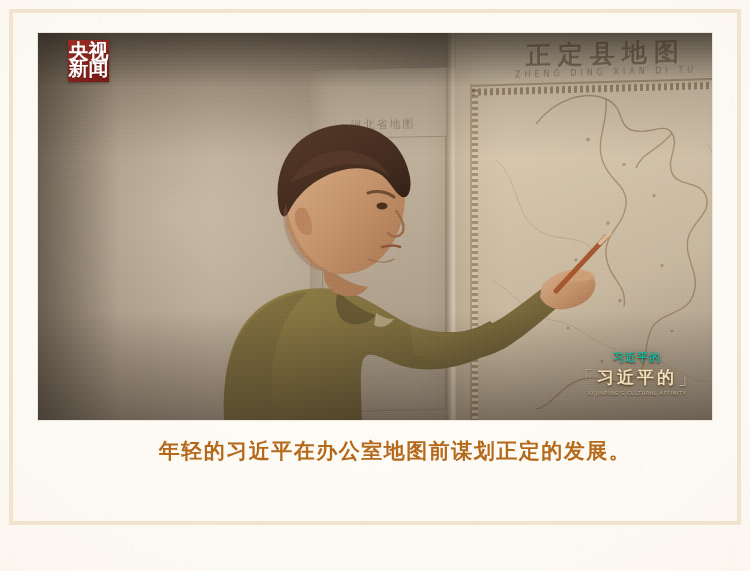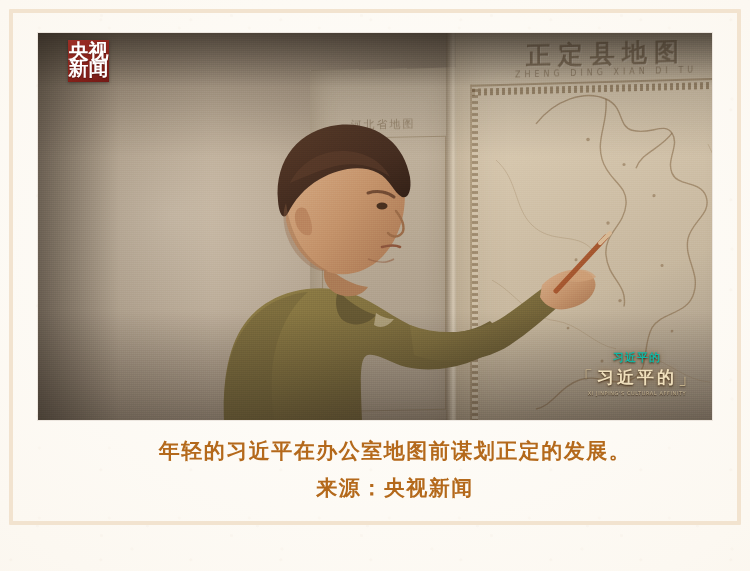--- a/index.html
+++ b/index.html
@@ -381,16 +381,15 @@
         <span>习近平的</span>
         <span class="brk">」</span>
       </div>
       <div class="wm-line3">XI JINPING'S CULTURAL AFFINITY</div>
     </div>
 
   </div>
 
   <div id="caption">
     <div class="cap-line">年轻的习近平在办公室地图前谋划正定的发展。</div>
-    <div class="cap-line">来源：央视新闻</div>
   </div>
 
 </div>
 
 </body></html>

